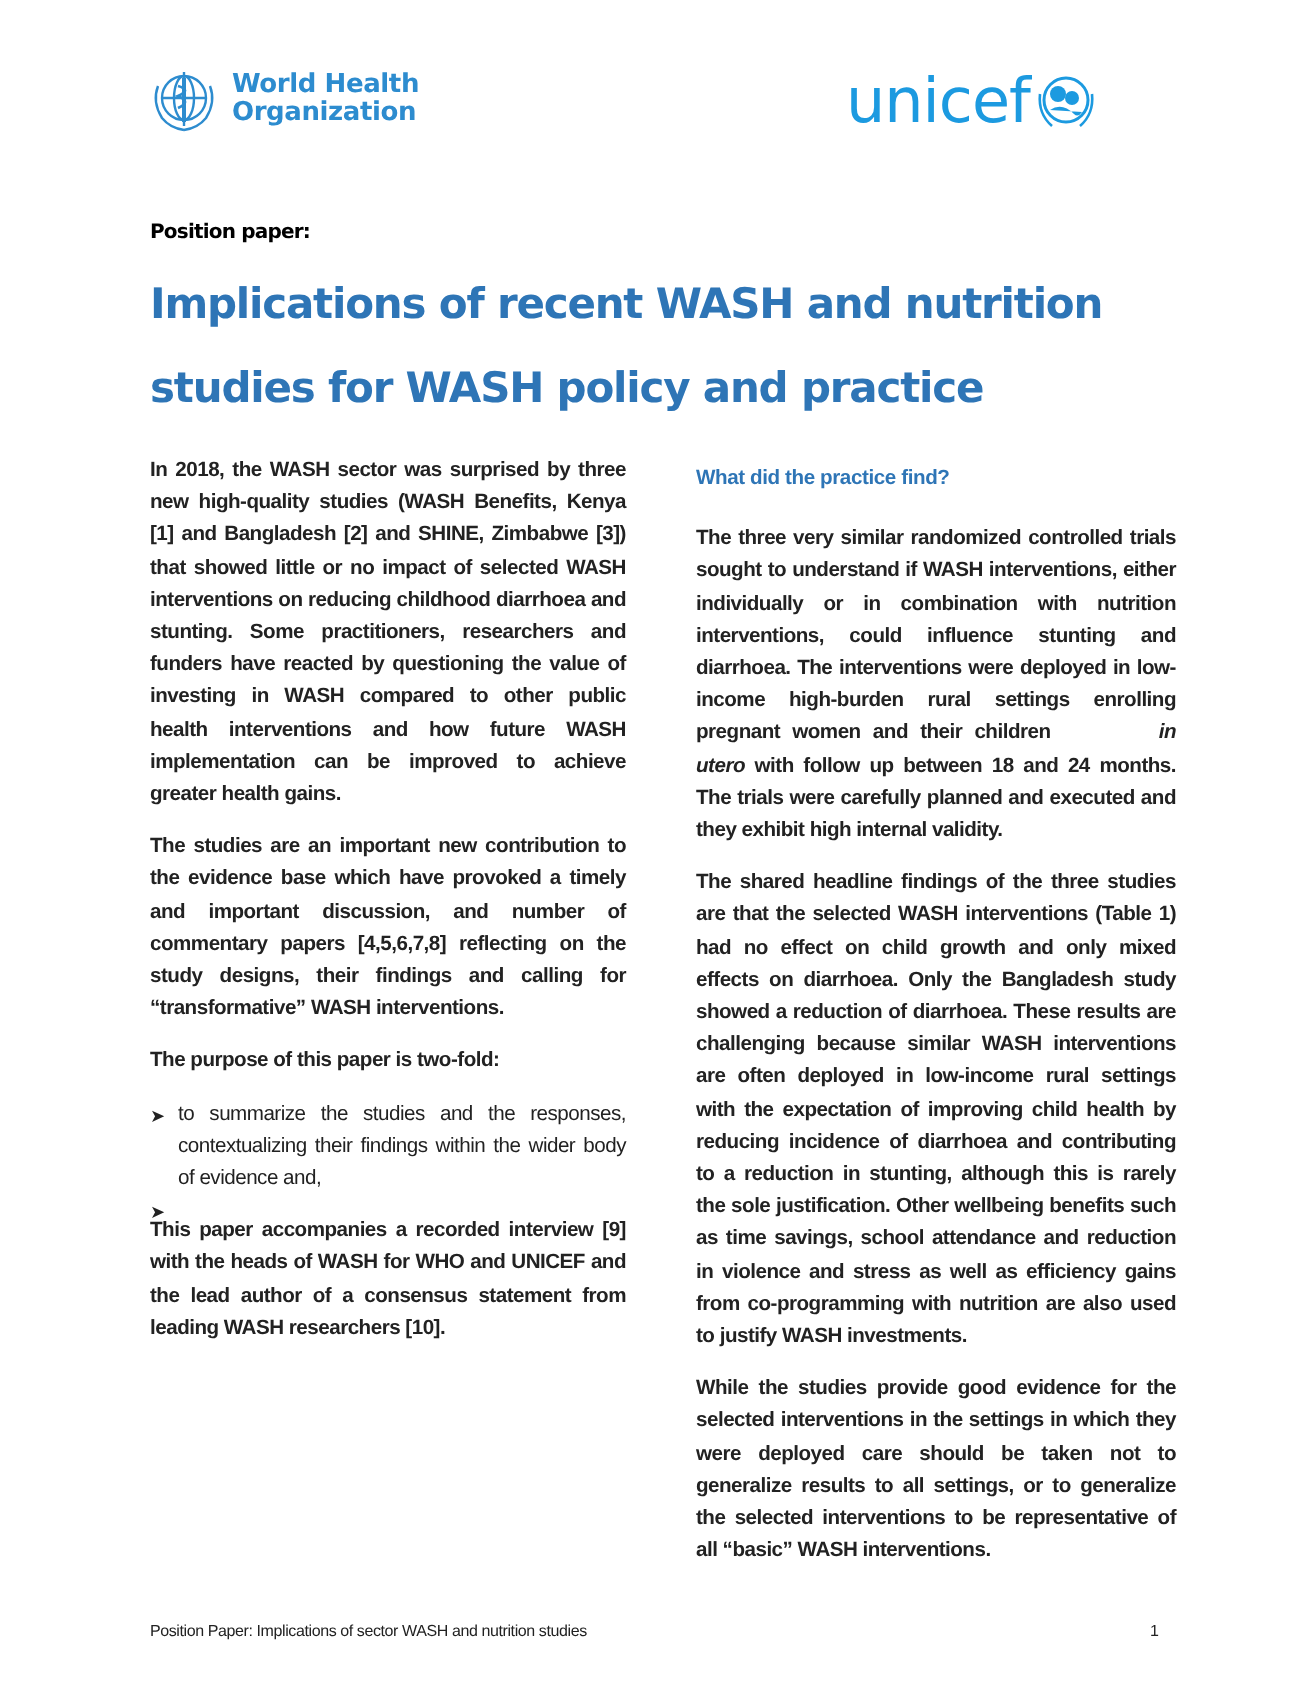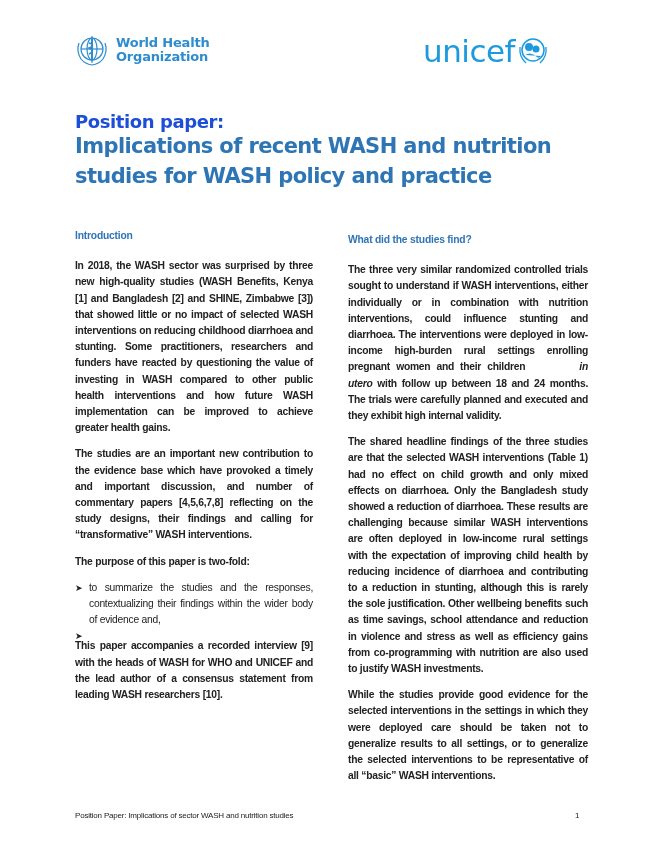--- a/index.html
+++ b/index.html
@@ -11,22 +11,22 @@
 
   
   .who-logo { position: absolute; left: 74px; top: 33px; display: flex; align-items: center; }
   .who-emblem { width: 36px; height: 34px; }
   .who-text { margin-left: 6px; color: #2d8ccf; font-weight: bold; font-size: 13px; line-height: 14px; font-family: "DejaVu Sans", sans-serif; letter-spacing: -0.2px; }
   .unicef-logo { position: absolute; left: 423px; top: 34px; display: flex; align-items: center; }
   .unicef-text { color: #1c9ae0; font-size: 31px; font-family: "DejaVu Sans", sans-serif; letter-spacing: -0.5px; line-height: 34px; }
   .unicef-emblem { width: 32px; height: 32px; margin-left: 2px; }
 
   
-  .kicker { position: absolute; left: 75px; top: 111px; color: #1d4ed8; font-weight: bold; font-size: 18px; font-family: "DejaVu Sans", sans-serif; letter-spacing: -0.4px; }
-  .title { position: absolute; left: 75px; top: 131px; width: 520px; color: #2e75b6; font-weight: bold; font-size: 21px; line-height: 30px; font-family: "DejaVu Sans", sans-serif; letter-spacing: -0.6px; }
+  .kicker { position: absolute; left: 75px; top: 111px; color: #000000; font-weight: bold; font-size: 10px; font-family: "DejaVu Sans", sans-serif; letter-spacing: -0.4px; }
+  .title { position: absolute; left: 75px; top: 131px; width: 520px; color: #2e75b6; font-weight: bold; font-size: 21px; line-height: 42px; font-family: "DejaVu Sans", sans-serif; letter-spacing: -0.6px; }
 
   
   .col { position: absolute; font-size: 10.3px; line-height: 16.2px; letter-spacing: -0.25px; font-family: "Liberation Sans", sans-serif; color: #222; }
   .col-left { left: 75px; top: 228px; width: 238px; }
   .col-right { left: 348px; top: 232px; width: 240px; }
   .h2 { color: #2e75b6; font-weight: bold; font-size: 10.3px; margin: 0 0 14px 0; letter-spacing: -0.2px; }
   .p { margin: 0 0 10px 0; text-align: justify; font-weight: bold; }
   ul.bullets { list-style: none; margin: 0 0 10px 0; padding: 0; }
   ul.bullets li { position: relative; padding-left: 14px; text-align: justify; }
   .arrow { position: absolute; left: 0; top: 0; font-size: 9px; }
@@ -68,38 +68,37 @@
       <circle cx="19" cy="14" r="3.5" fill="#1c9ae0"></circle>
       <path d="M8 20 Q14 16 20 22 Q22 24 24 21" fill="#1c9ae0"></path>
       <path d="M3 12 Q2 22 9 28 M29 12 Q30 22 23 28" fill="none" stroke="#1c9ae0" stroke-width="1.3"></path>
     </svg>
   </div>
 
   <div class="kicker">Position paper:</div>
   <div class="title">Implications of recent WASH and nutrition studies for WASH policy and practice</div>
 
   <div class="col col-left">
-    <div class="h2">Introduction</div>
     <p class="p">In 2018, the WASH sector was surprised by three new high-quality studies (WASH Benefits, Kenya [1] and Bangladesh [2] and SHINE, Zimbabwe [3]) that showed little or no impact of selected WASH interventions on reducing childhood diarrhoea and stunting.  Some practitioners, researchers and funders have reacted by questioning the value of investing in WASH compared to other public health interventions and how future WASH implementation can be improved to achieve greater health gains.</p>
     <p class="p">The studies are an important new contribution to the evidence base which have provoked a timely and important discussion, and number of commentary papers [4,5,6,7,8] reflecting on the study designs, their findings and calling for “transformative” WASH interventions.</p>
     <p class="p">The purpose of this paper is two-fold:</p>
     <ul class="bullets">
       <li>
         <span class="arrow">➤</span>
         <span>to summarize the studies and the responses, contextualizing their findings within the wider body of evidence and,</span>
       </li>
       <li>
         <span class="arrow">➤</span>
       </li>
     </ul>
     <p class="p">This paper accompanies a recorded interview [9] with the heads of WASH for WHO and UNICEF and the lead author of a consensus statement from leading WASH researchers [10].</p>
   </div>
 
   <div class="col col-right">
-    <div class="h2">What did the studies find?</div>
+    <div class="h2">What did the practice find?</div>
     <p class="p"><span>The three very similar randomized controlled trials sought to understand if WASH interventions, either individually or in combination with nutrition interventions, could influence stunting and diarrhoea. The interventions were deployed in low-income high-burden rural settings enrolling pregnant women and their children </span><span class="em">in utero</span><span> with follow up between 18 and 24 months. The trials were carefully planned and executed and they exhibit high internal validity.</span></p>
     <p class="p">The shared headline findings of the three studies are that the selected WASH interventions (Table 1) had no effect on child growth and only mixed effects on diarrhoea. Only the Bangladesh study showed a reduction of diarrhoea. These results are challenging because similar WASH interventions are often deployed in low-income rural settings with the expectation of improving child health by reducing incidence of diarrhoea and contributing to a reduction in stunting, although this is rarely the sole justification. Other wellbeing benefits such as time savings, school attendance and reduction in violence and stress as well as efficiency gains from co-programming with nutrition are also used to justify WASH investments.</p>
     <p class="p">While the studies provide good evidence for the selected interventions in the settings in which they were deployed care should be taken not to generalize results to all settings, or to generalize the selected interventions to be representative of all “basic” WASH interventions.</p>
   </div>
 
   <div class="footer">Position Paper: Implications of sector WASH and nutrition studies</div>
   <div class="page-num">1</div>
 </div>
 
 </body></html>

